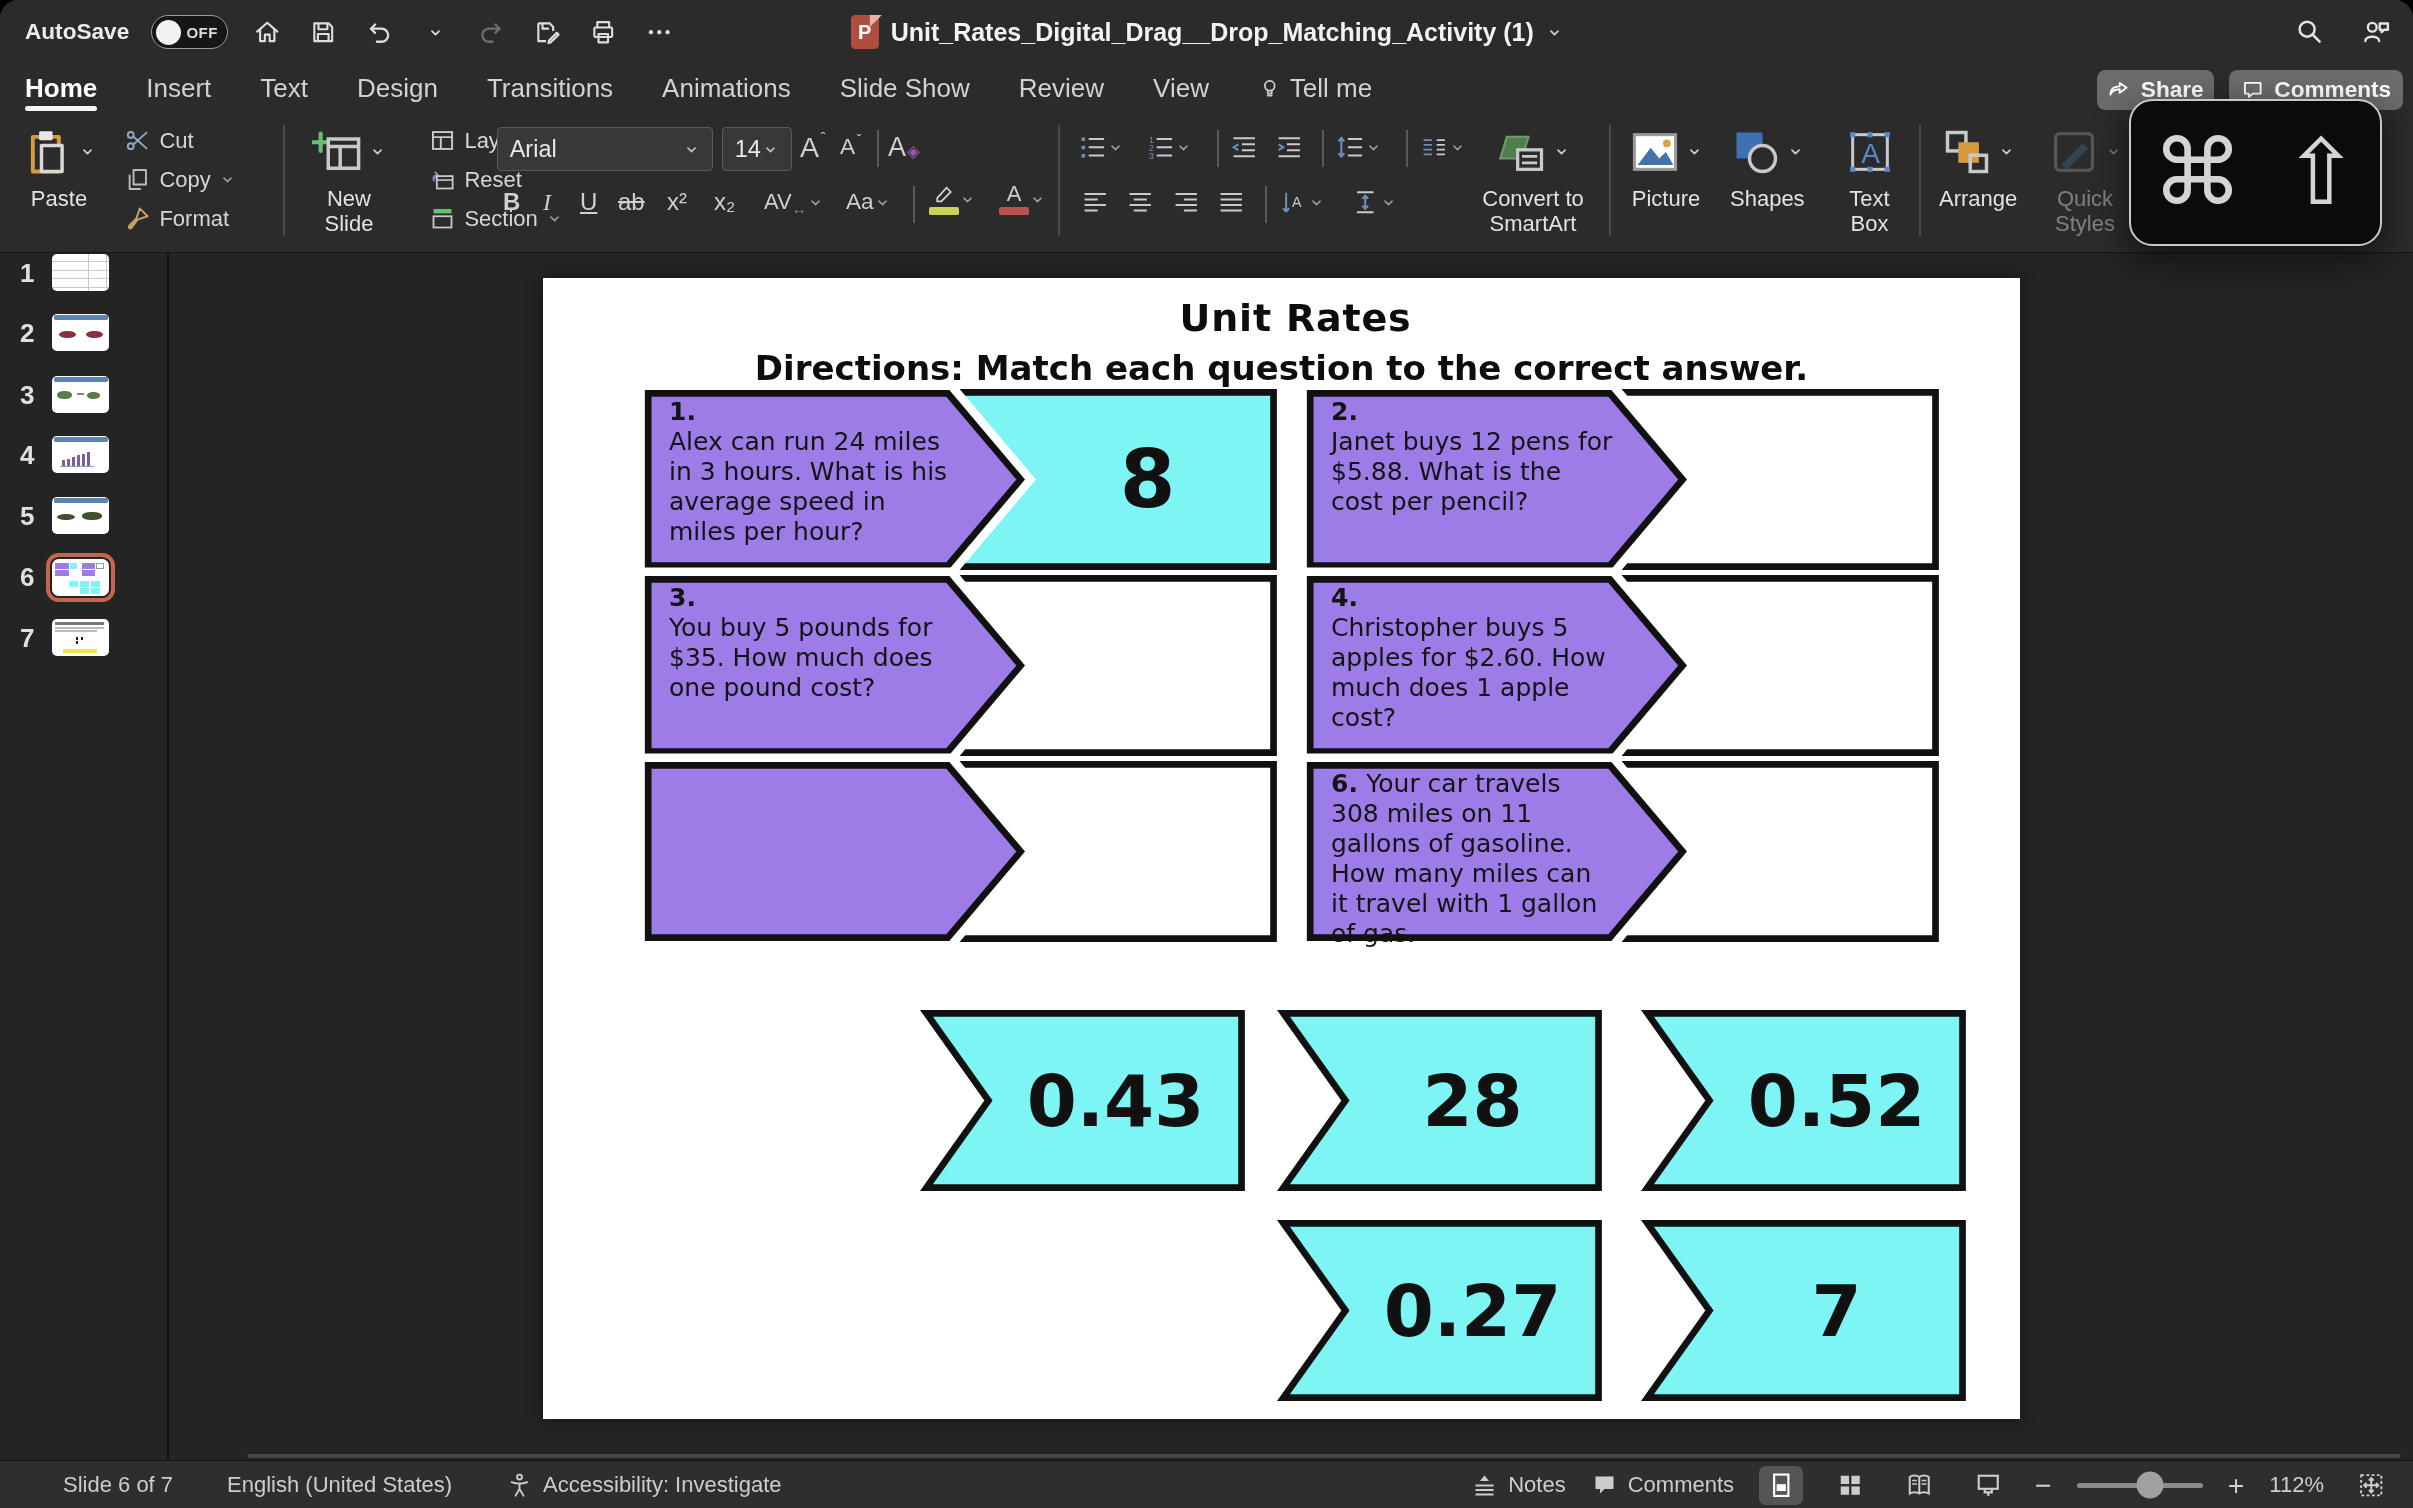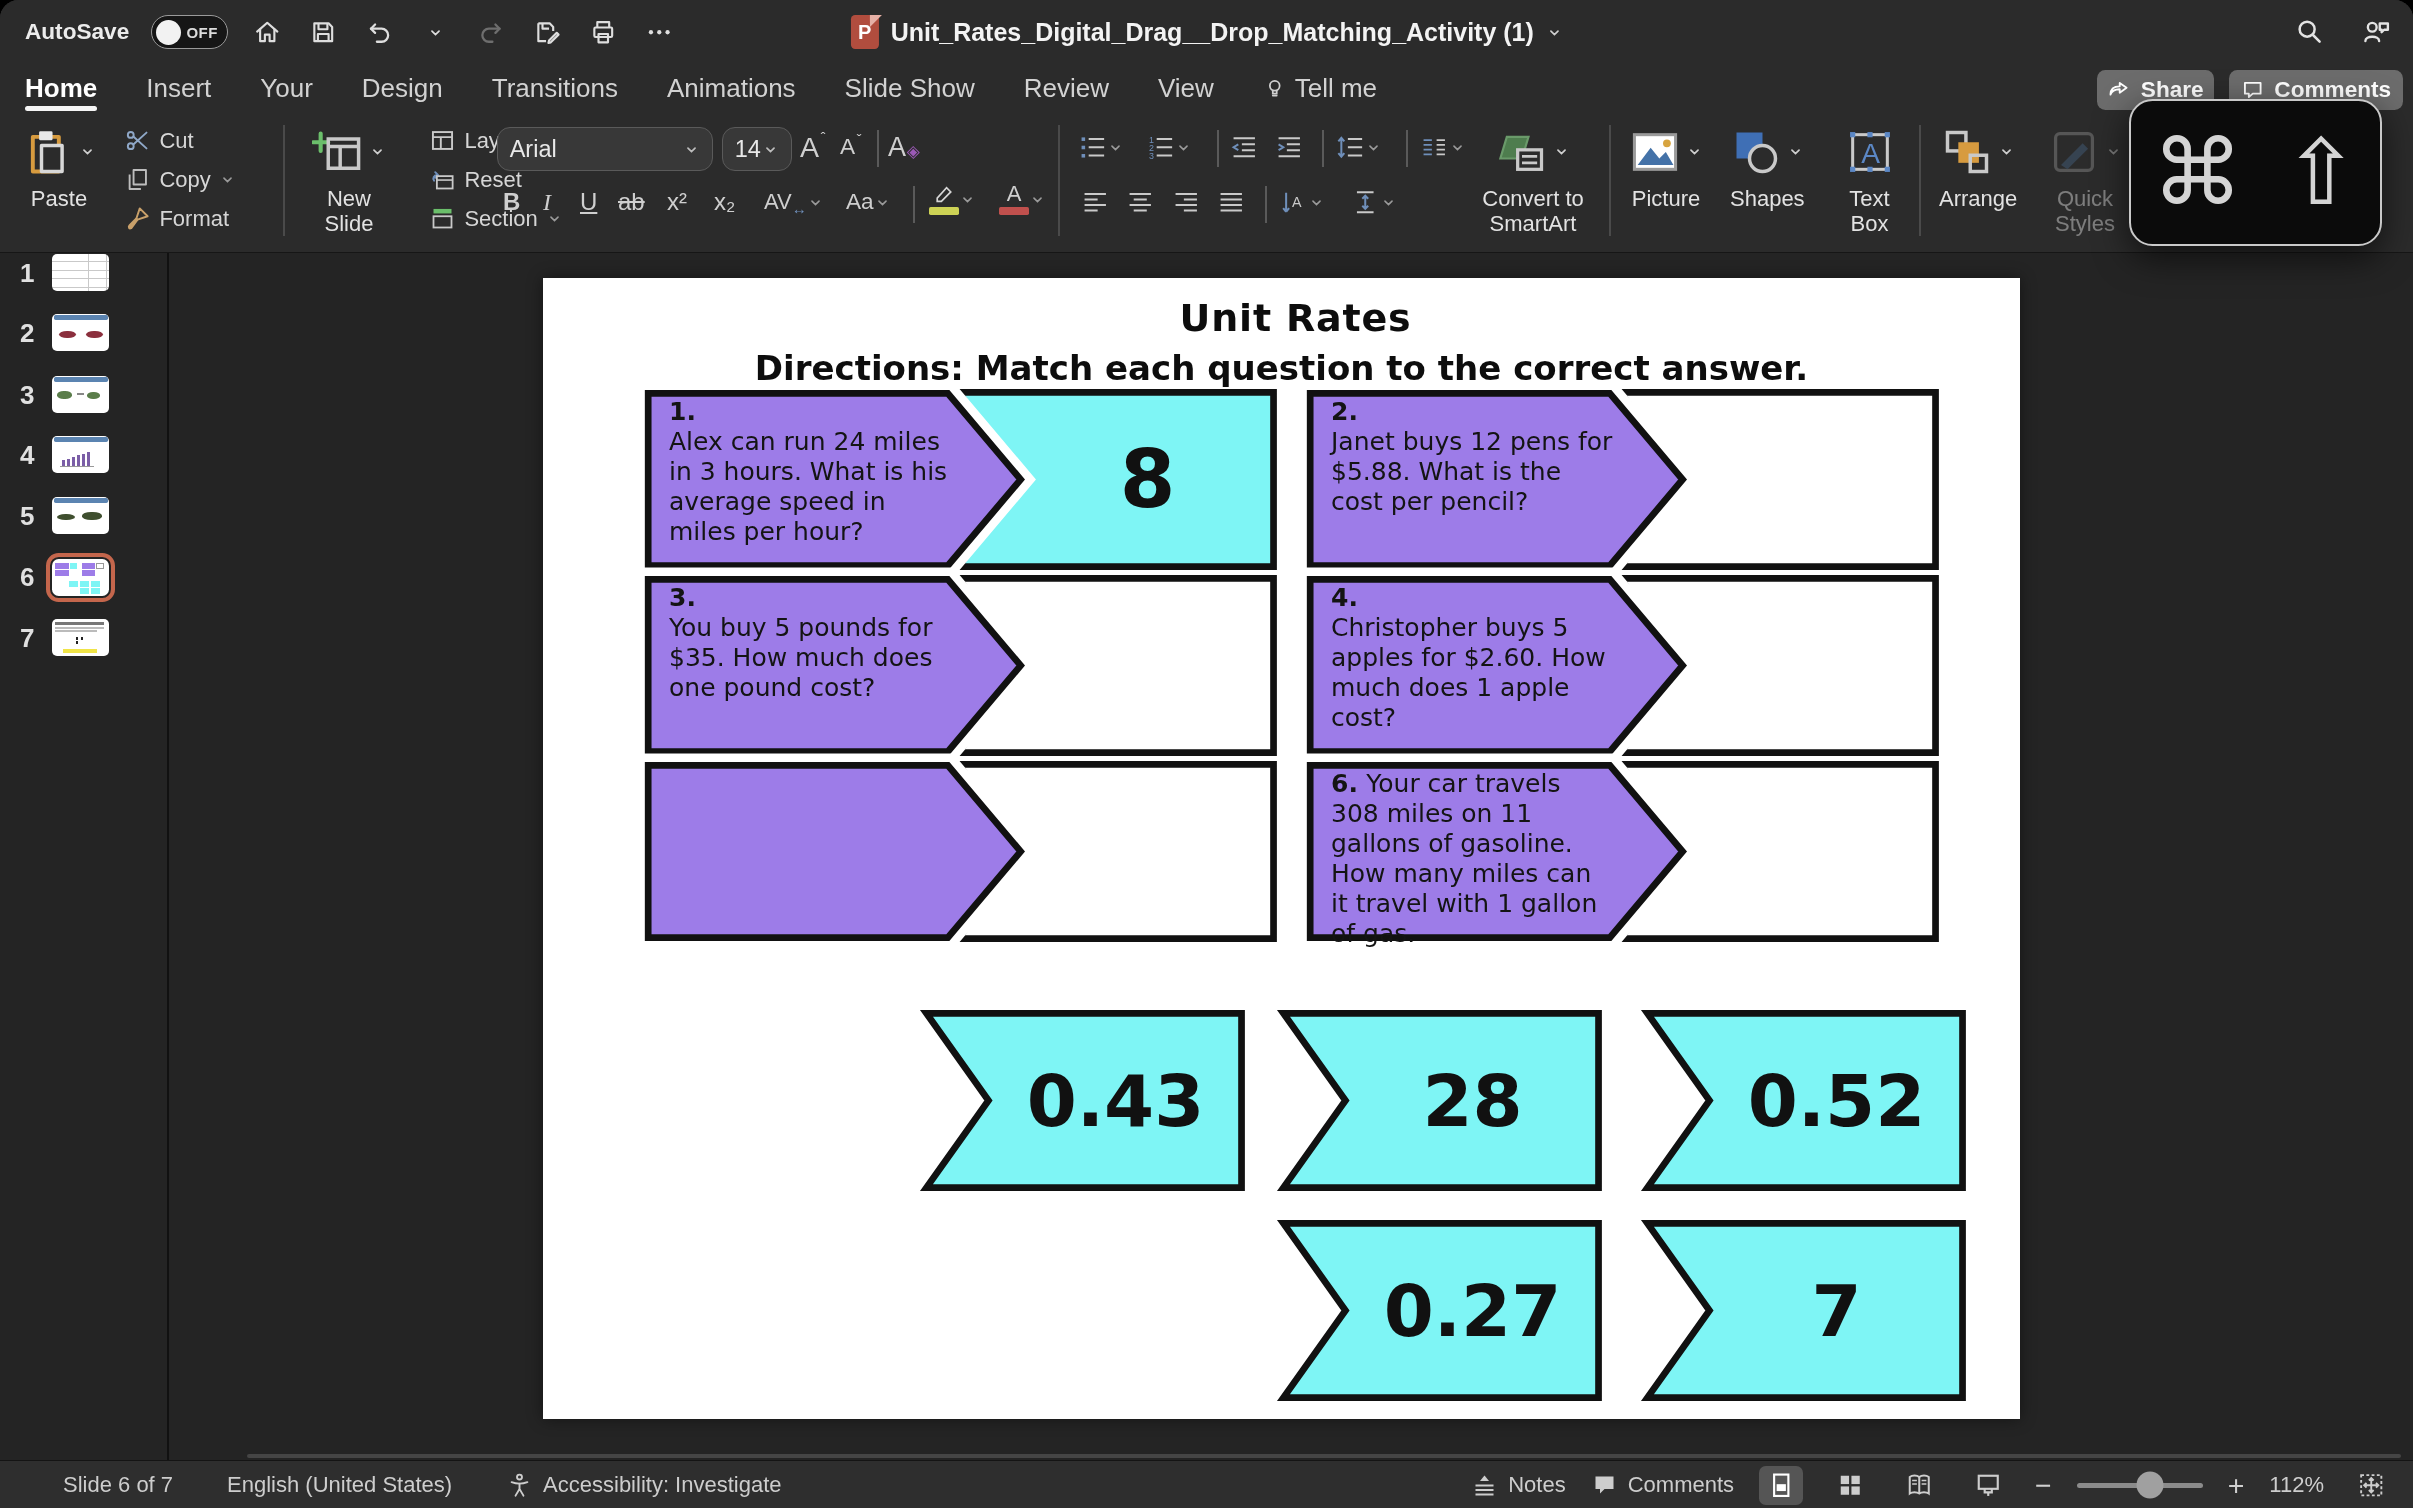--- a/index.html
+++ b/index.html
@@ -39,21 +39,21 @@
   .ribbon { position:absolute; left:0; top:112px; width:2413px; height:141px; background:#2b2b2b; border-bottom:1.7px solid #161616; color:#cfcfcf; }
   .rdiv { position:absolute; top:13.4px; width:1.7px; height:111px; background:#4a4a4a; }
   .bigbtn { position:absolute; top:10px; display:flex; flex-direction:column; align-items:center; cursor:pointer; }
   .bigbtn .ic { height:59px; display:flex; align-items:center; gap:5px; }
   .bigbtn .ic svg.main { width:52px; height:52px; }
   .bigbtn .lbl { margin-top:5px; font-size:22px; color:#e2e2e2; text-align:center; line-height:25px; white-space:pre-line; }
   .chev { width:17px; height:17px; }
   .stack { position:absolute; display:flex; flex-direction:column; justify-content:space-between; top:11.7px; height:112px; }
   .srow { display:flex; align-items:center; gap:8.4px; font-size:22px; color:#d6d6d6; cursor:pointer; height:34px; }
   .srow svg.si { width:27px; height:27px; }
-  .combo { position:absolute; height:44px; background:#383838; border:1.7px solid #5a5a5a; border-radius:13px; display:flex; align-items:center; justify-content:space-between; padding:0 11.7px; font-size:23.5px; color:#e8e8e8; cursor:pointer; }
+  .combo { position:absolute; height:44px; background:#383838; border:1.7px solid #5a5a5a; border-radius:4px; display:flex; align-items:center; justify-content:space-between; padding:0 11.7px; font-size:23.5px; color:#e8e8e8; cursor:pointer; }
   .fbtn { position:absolute; display:flex; align-items:center; justify-content:center; color:#d6d6d6; cursor:pointer; height:40px; }
   .glyph { font-size:24px; color:#cfcfcf; }
   .vb { position:absolute; width:1.7px; background:#5a5a5a; }
   .twoline { line-height:25px; }
   .dim { opacity:.45; }
   .minicol { display:flex; flex-direction:column; align-items:center; }
   .bar { width:30px; height:7.5px; border-radius:1.7px; margin-top:1.7px; }
 
   
   .kbd-overlay { position:absolute; left:2129px; top:99px; width:253px; height:147px; background:#0b0b0b; border:2.5px solid #c9c9c9; border-radius:23.5px; display:flex; align-items:center; justify-content:center; gap:40px; box-shadow:0 11.7px 34px rgba(0,0,0,.6); z-index:50; }
@@ -182,21 +182,21 @@
   </header>
 
   <nav class="tabsrow">
     <div class="tab active">
         <span>Home</span>
       </div>
     <div class="tab">
         <span>Insert</span>
       </div>
     <div class="tab">
-        <span>Your</span>
+        <span>Text</span>
       </div>
     <div class="tab">
         <span>Design</span>
       </div>
     <div class="tab">
         <span>Transitions</span>
       </div>
     <div class="tab">
         <span>Animations</span>
       </div>

